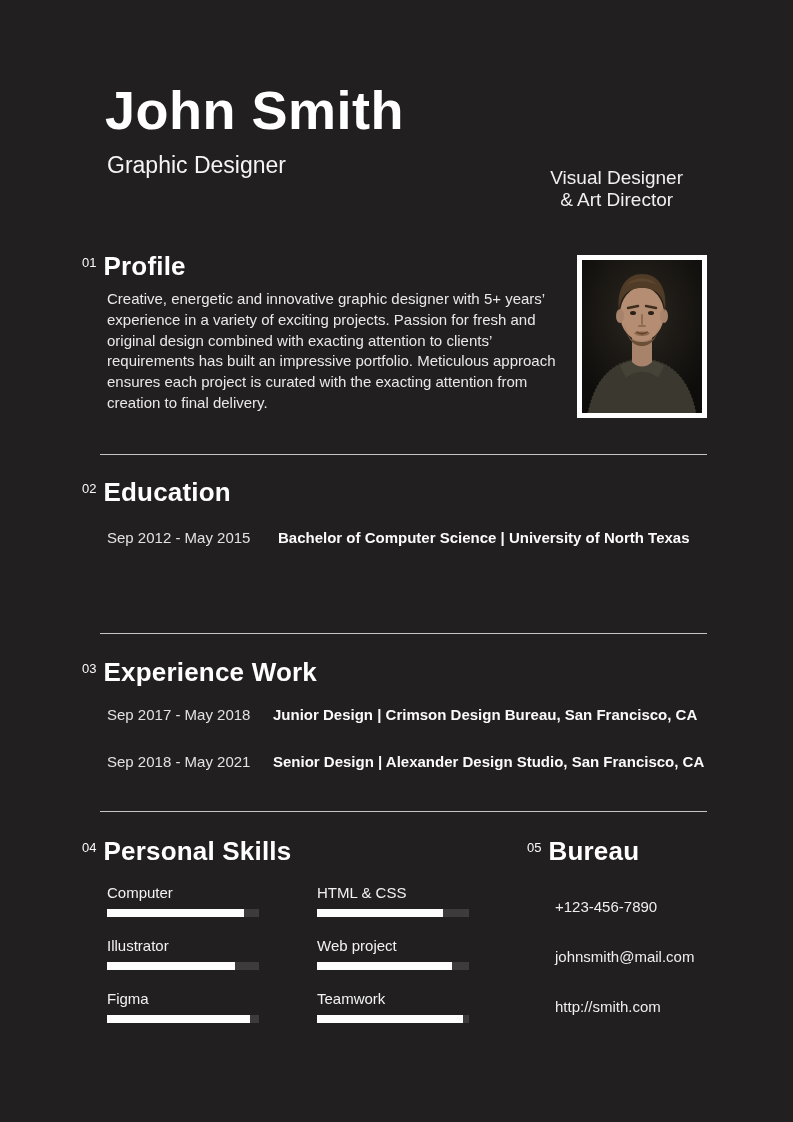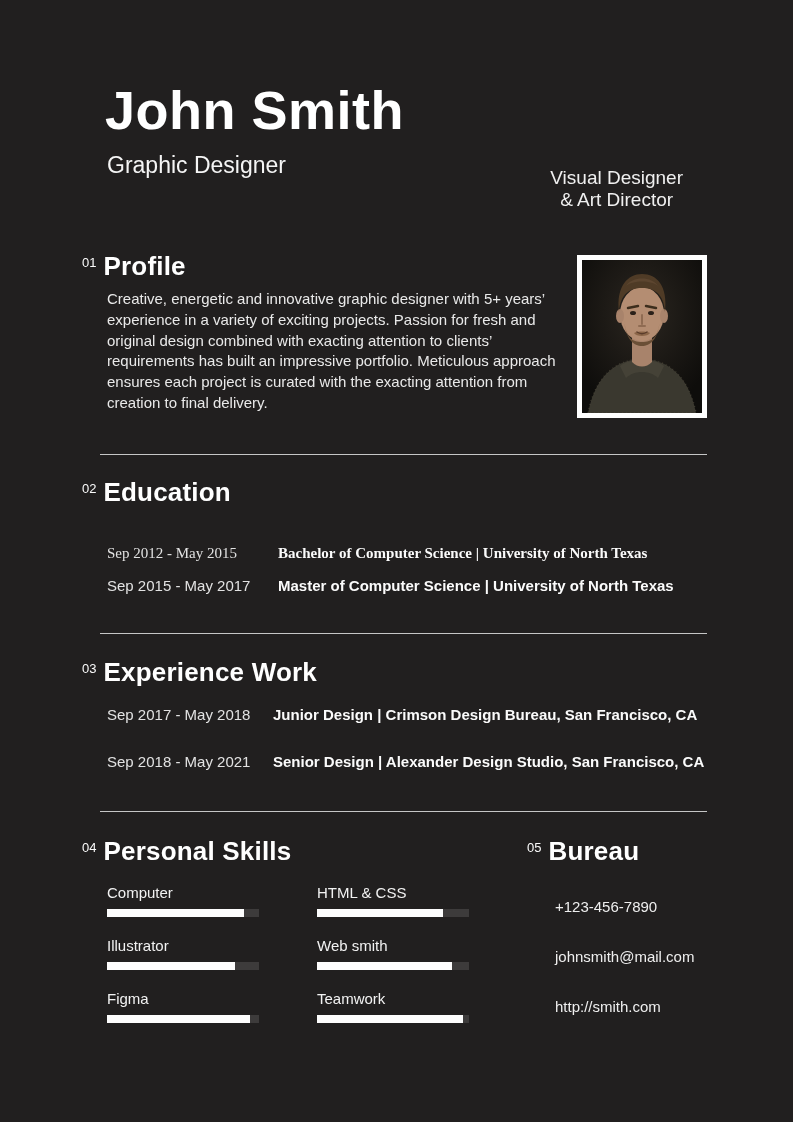--- a/index.html
+++ b/index.html
@@ -145,27 +145,23 @@
 
       <path d="M55 72 C58 74 62 74 65 72" stroke="#5a3c2a" stroke-width="1.5" fill="none" stroke-linecap="round"></path>
     </svg>
   </div>
 
   <div class="abs divider" style="top:454px;"></div>
 
   <div class="abs sec-head" style="left:72px; top:477px;">
     <span class="sec-num">02</span><span class="sec-title">Education</span>
   </div>
-  <div class="abs row" style="top:544px;font-family:Liberation Serif, serif;">
+  <div class="abs row" style="top:529px;">
     <span class="dates edu-dates">Sep 2012 - May 2015</span>
     <span class="desc">Bachelor of Computer Science | University of North Texas</span>
-  </div>
-  <div class="abs row" style="top:577px;">
-    <span class="dates edu-dates">Sep 2015 - May 2017</span>
-    <span class="desc">Master of Computer Science | University of North Texas</span>
   </div>
 
   <div class="abs divider" style="top:633px;"></div>
 
   <div class="abs sec-head" style="left:72px; top:657px;">
     <span class="sec-num">03</span><span class="sec-title">Experience Work</span>
   </div>
   <div class="abs row" style="top:706px;">
     <span class="dates exp-dates">Sep 2017 - May 2018</span>
     <span class="desc">Junior Design | Crimson Design Bureau, San Francisco, CA</span>
@@ -203,21 +199,21 @@
   </div>
 
   <div class="abs skills-col" style="left:307px; top:884px;">
     <div class="skill">
       <div class="skill-label">HTML &amp; CSS</div>
       <div class="skill-bar">
           <div class="skill-fill" style="width: 83%;"></div>
         </div>
     </div>
     <div class="skill">
-      <div class="skill-label">Web smith</div>
+      <div class="skill-label">Web project</div>
       <div class="skill-bar">
           <div class="skill-fill" style="width: 89%;"></div>
         </div>
     </div>
     <div class="skill">
       <div class="skill-label">Teamwork</div>
       <div class="skill-bar">
           <div class="skill-fill" style="width: 96%;"></div>
         </div>
     </div>

